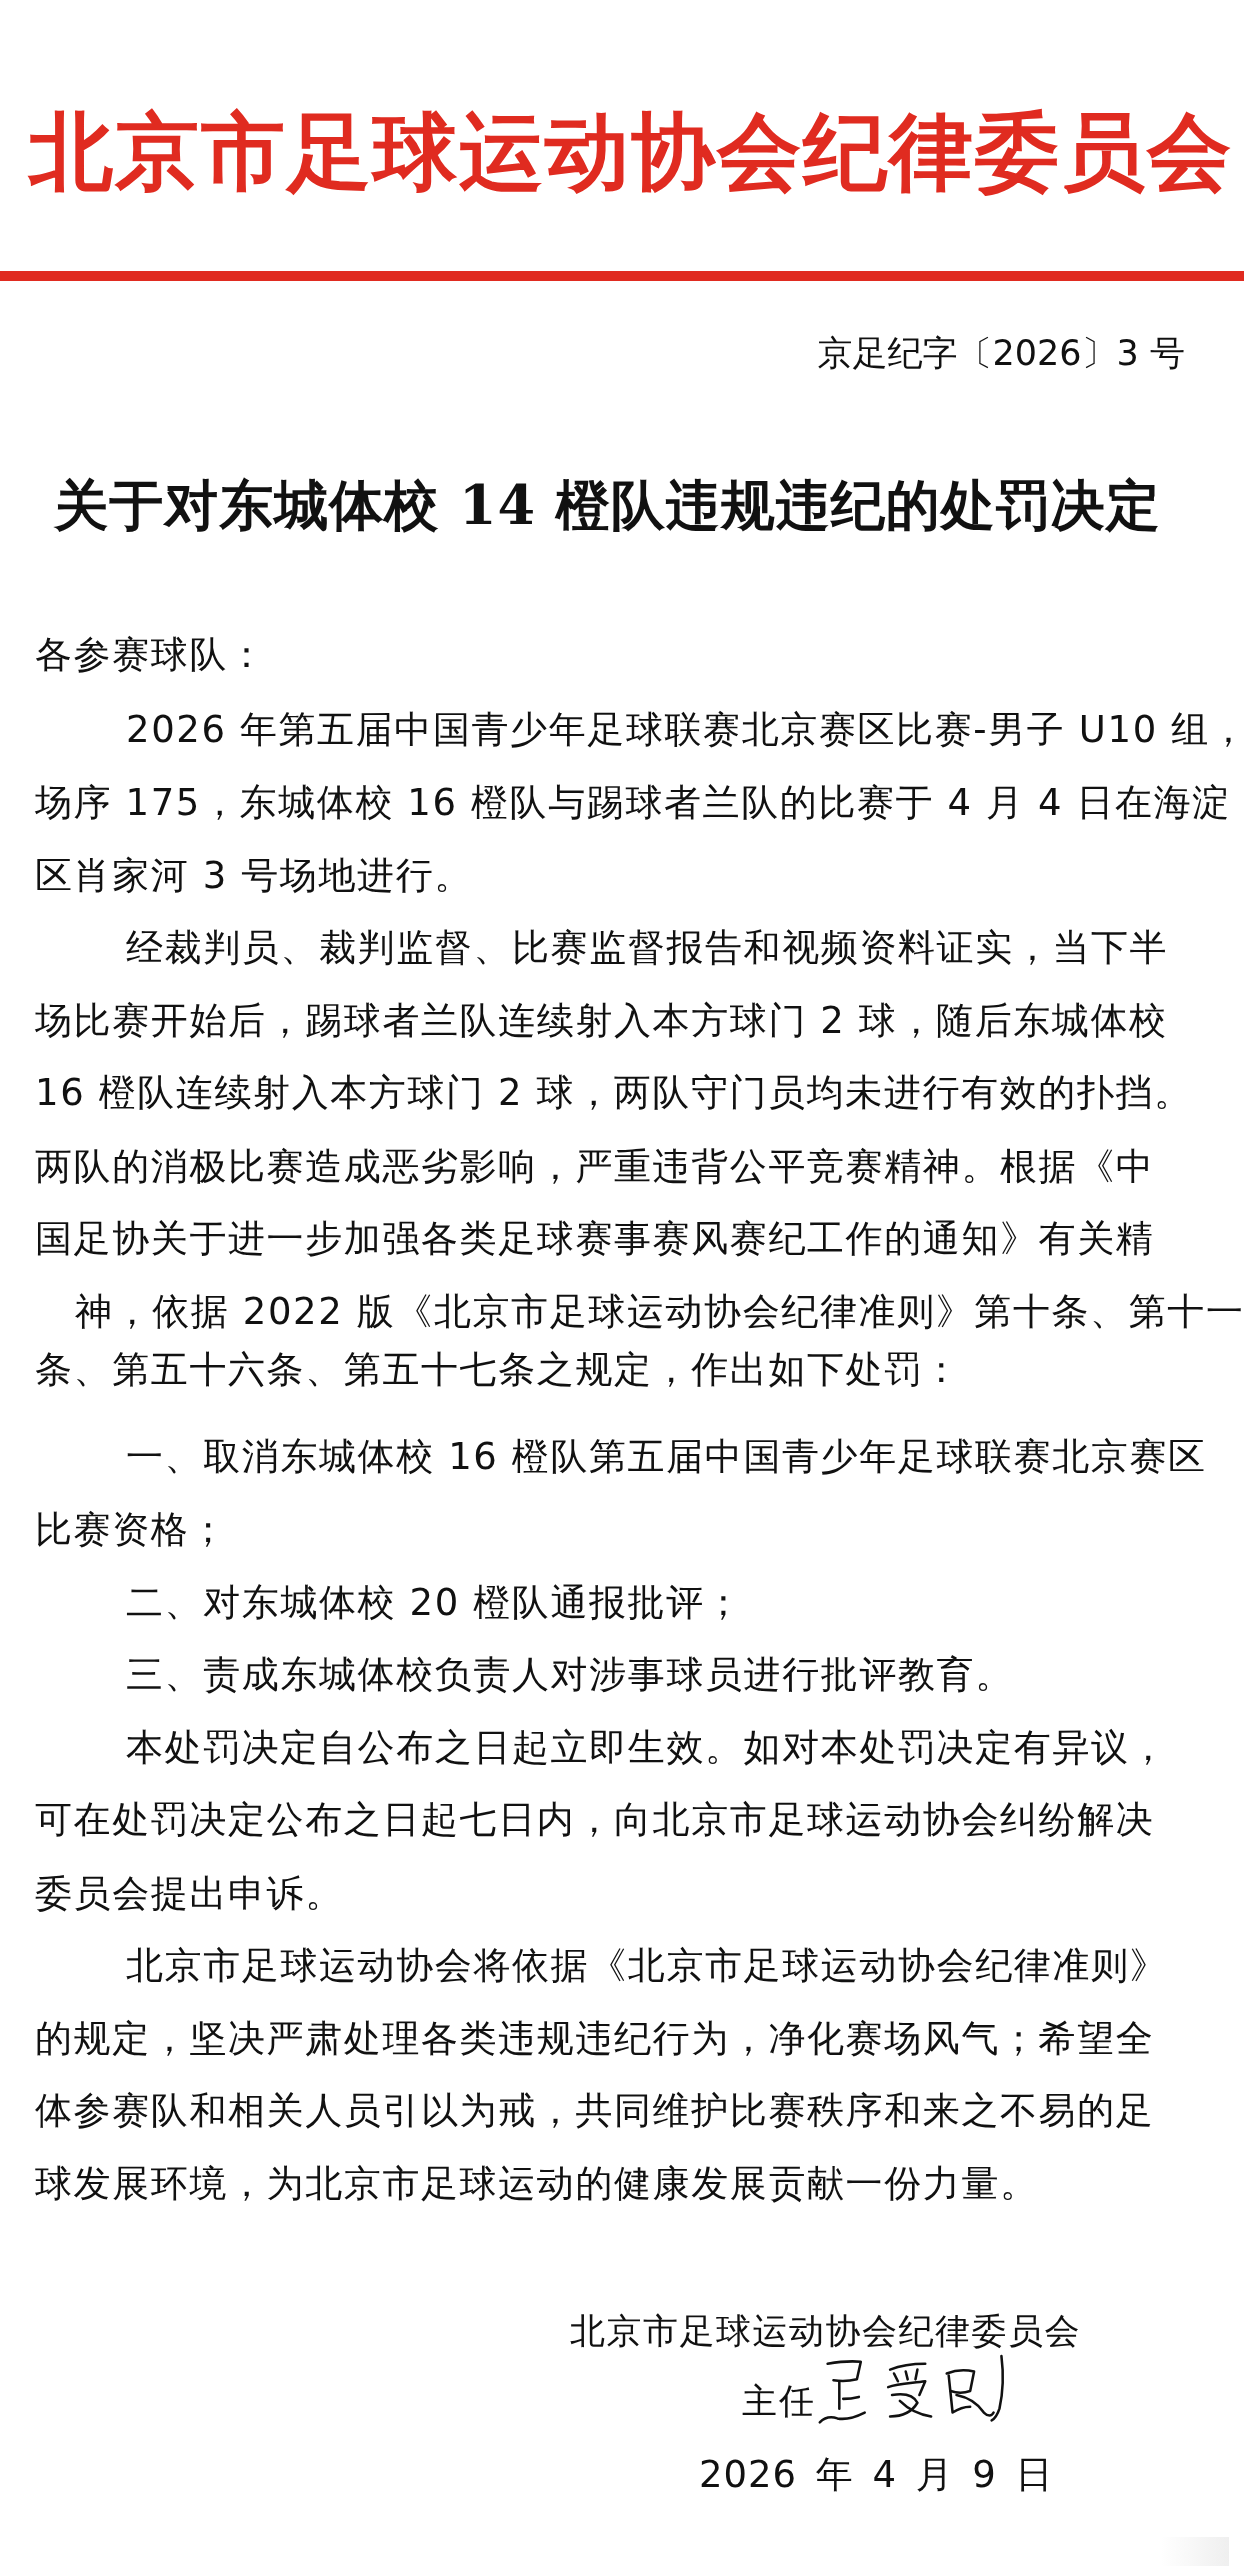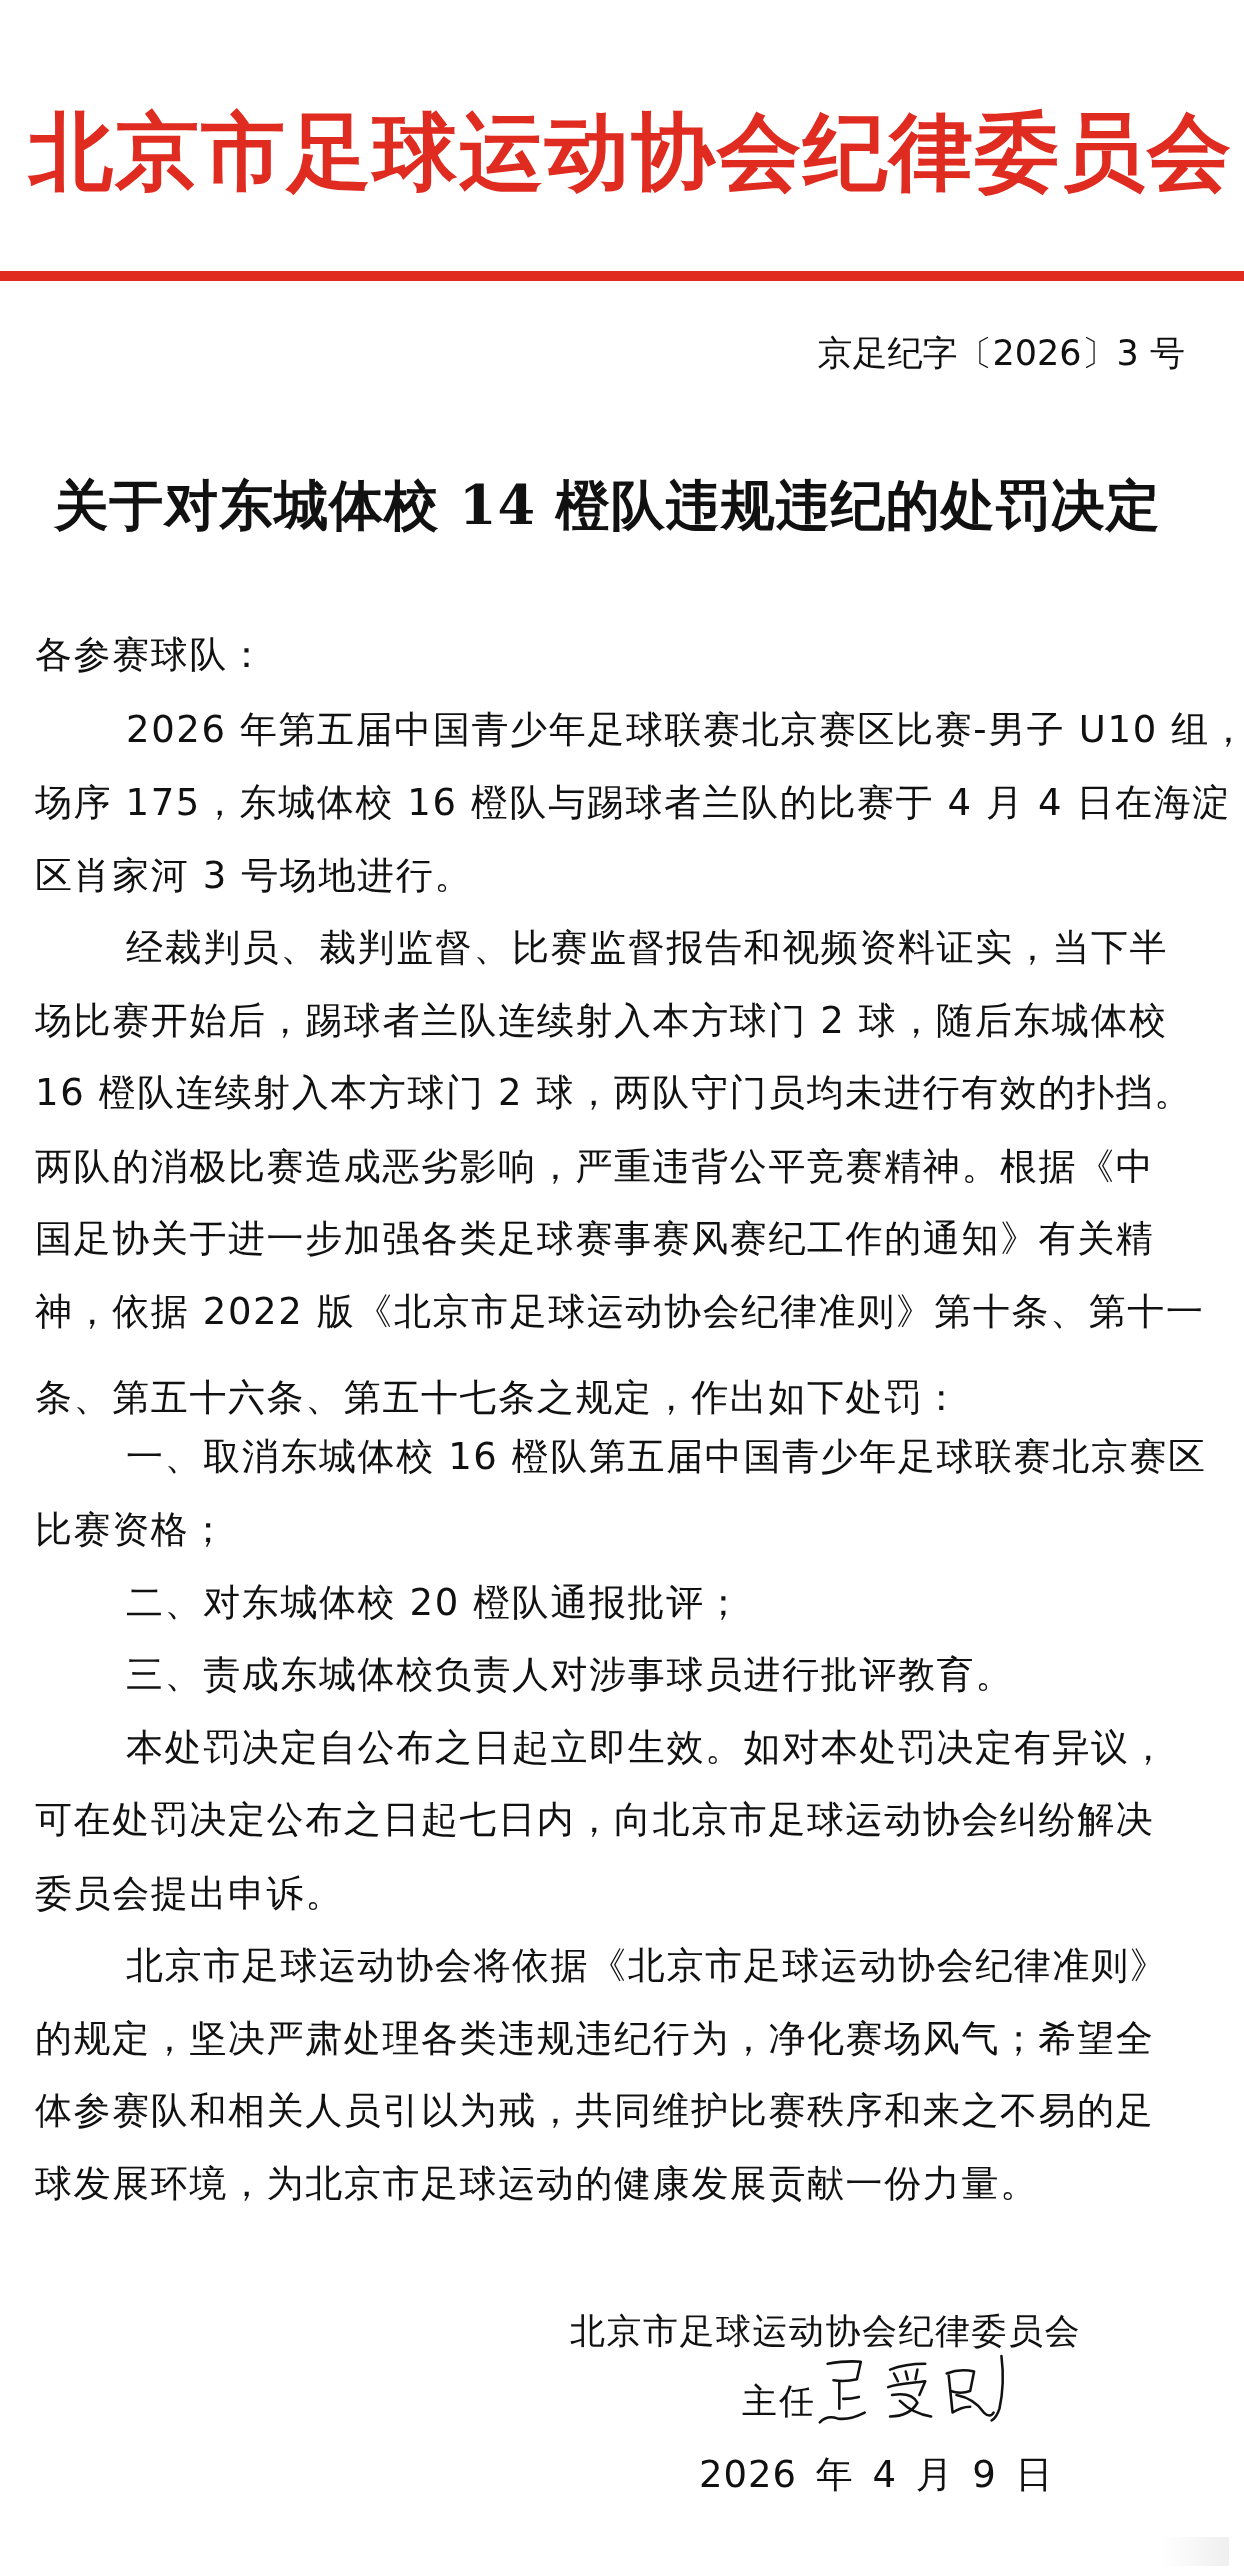--- a/index.html
+++ b/index.html
@@ -124,22 +124,22 @@
 
   <div class="line indent" style="top:705px;">2026 年第五届中国青少年足球联赛北京赛区比赛-男子 U10 组，</div>
   <div class="line" style="top:778px;">场序 175，东城体校 16 橙队与踢球者兰队的比赛于 4 月 4 日在海淀</div>
   <div class="line" style="top:851px;">区肖家河 3 号场地进行。</div>
 
   <div class="line indent" style="top:923px;">经裁判员、裁判监督、比赛监督报告和视频资料证实，当下半</div>
   <div class="line" style="top:996px;">场比赛开始后，踢球者兰队连续射入本方球门 2 球，随后东城体校</div>
   <div class="line" style="top:1068px;">16 橙队连续射入本方球门 2 球，两队守门员均未进行有效的扑挡。</div>
   <div class="line" style="top:1142px;">两队的消极比赛造成恶劣影响，严重违背公平竞赛精神。根据《中</div>
   <div class="line" style="top:1214px;">国足协关于进一步加强各类足球赛事赛风赛纪工作的通知》有关精</div>
-  <div class="line" style="top:1287px;">神，依据 2022 版《北京市足球运动协会纪律准则》第十条、第十一</div>
-  <div class="line" style="top:1373px;">条、第五十六条、第五十七条之规定，作出如下处罚：</div>
+  <div class="line" style="top:1287px;margin-left:40px;">神，依据 2022 版《北京市足球运动协会纪律准则》第十条、第十一</div>
+  <div class="line" style="top:1345px;">条、第五十六条、第五十七条之规定，作出如下处罚：</div>
 
   <div class="line indent" style="top:1432px;">一、取消东城体校 16 橙队第五届中国青少年足球联赛北京赛区</div>
   <div class="line" style="top:1505px;">比赛资格；</div>
   <div class="line indent" style="top:1578px;">二、对东城体校 20 橙队通报批评；</div>
   <div class="line indent" style="top:1650px;">三、责成东城体校负责人对涉事球员进行批评教育。</div>
 
   <div class="line indent" style="top:1723px;">本处罚决定自公布之日起立即生效。如对本处罚决定有异议，</div>
   <div class="line" style="top:1795px;">可在处罚决定公布之日起七日内，向北京市足球运动协会纠纷解决</div>
   <div class="line" style="top:1869px;">委员会提出申诉。</div>
 

